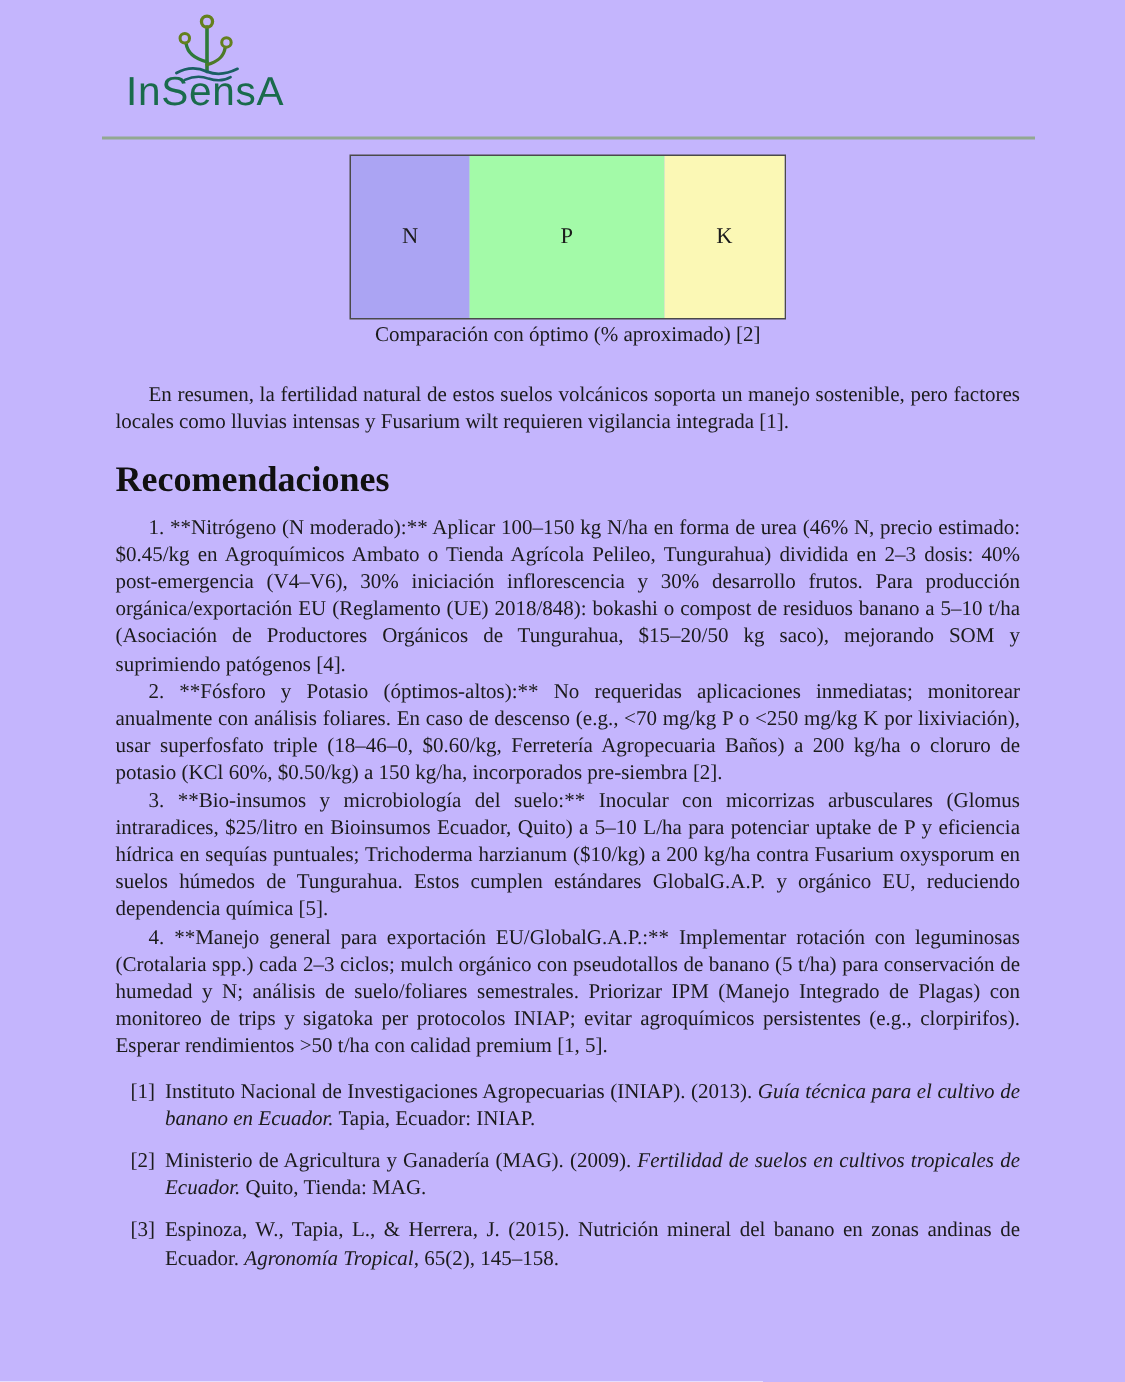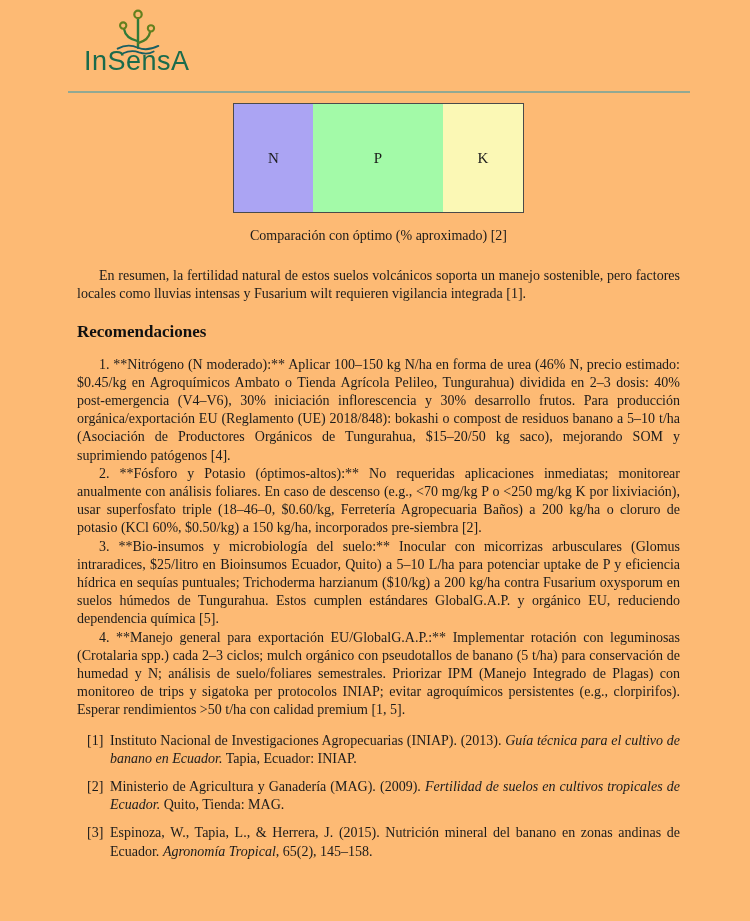--- a/index.html
+++ b/index.html
@@ -1,20 +1,20 @@
 <!DOCTYPE html>
 <html><head>
 <meta charset="utf-8">
 <style>
   * { margin:0; padding:0; box-sizing:border-box; }
   html,body { background:#ffffff; }
   .page {
     position:relative;
     width:750px; height:921px;
-    background:#fdba74;
+    background:#c4b5fd;
     overflow:hidden;
     font-family:"Liberation Serif", serif;
     font-size:14px; line-height:18.2px;
     color:#1b1b1b;
   }
   
   .logo-icon { position:absolute; left:110px; top:7px; }
   .logo-text {
     position:absolute; left:84px; top:52px;
     font-family:"Liberation Sans", sans-serif;
@@ -27,27 +27,27 @@
   .content { position:absolute; left:77px; top:103px; width:603px; }
 
   
   .figure { width:291px; margin:0 auto; }
   .npk-bar {
     display:flex; height:110px;
     border:1px solid #4a4a4a;
   }
   .npk-seg { display:flex; align-items:center; justify-content:center;
     font-size:15px; color:#1b1b1b; }
-  .figure-caption { text-align:center; margin-top:14px; margin-bottom:22px; }
+  .figure-caption { text-align:center; margin-top:2px; margin-bottom:22px; }
 
   
   p.body { text-align:justify;font-family:Liberation Serif, serif; }
   p.indent { text-indent:22px; }
   h2.sec {
-    font-size:17px; font-weight:bold; line-height:24px;
+    font-size:24px; font-weight:bold; line-height:24px;
     margin:16px 0 12px 0; color:#111;
   }
   .refs { margin-top:12px; }
   .ref { position:relative; padding-left:33px; margin-bottom:10px; text-align:justify; }
   .ref-label { position:absolute; left:10px; top:0; }
 </style>
 </head>
 <body>
 
 <div class="page">

